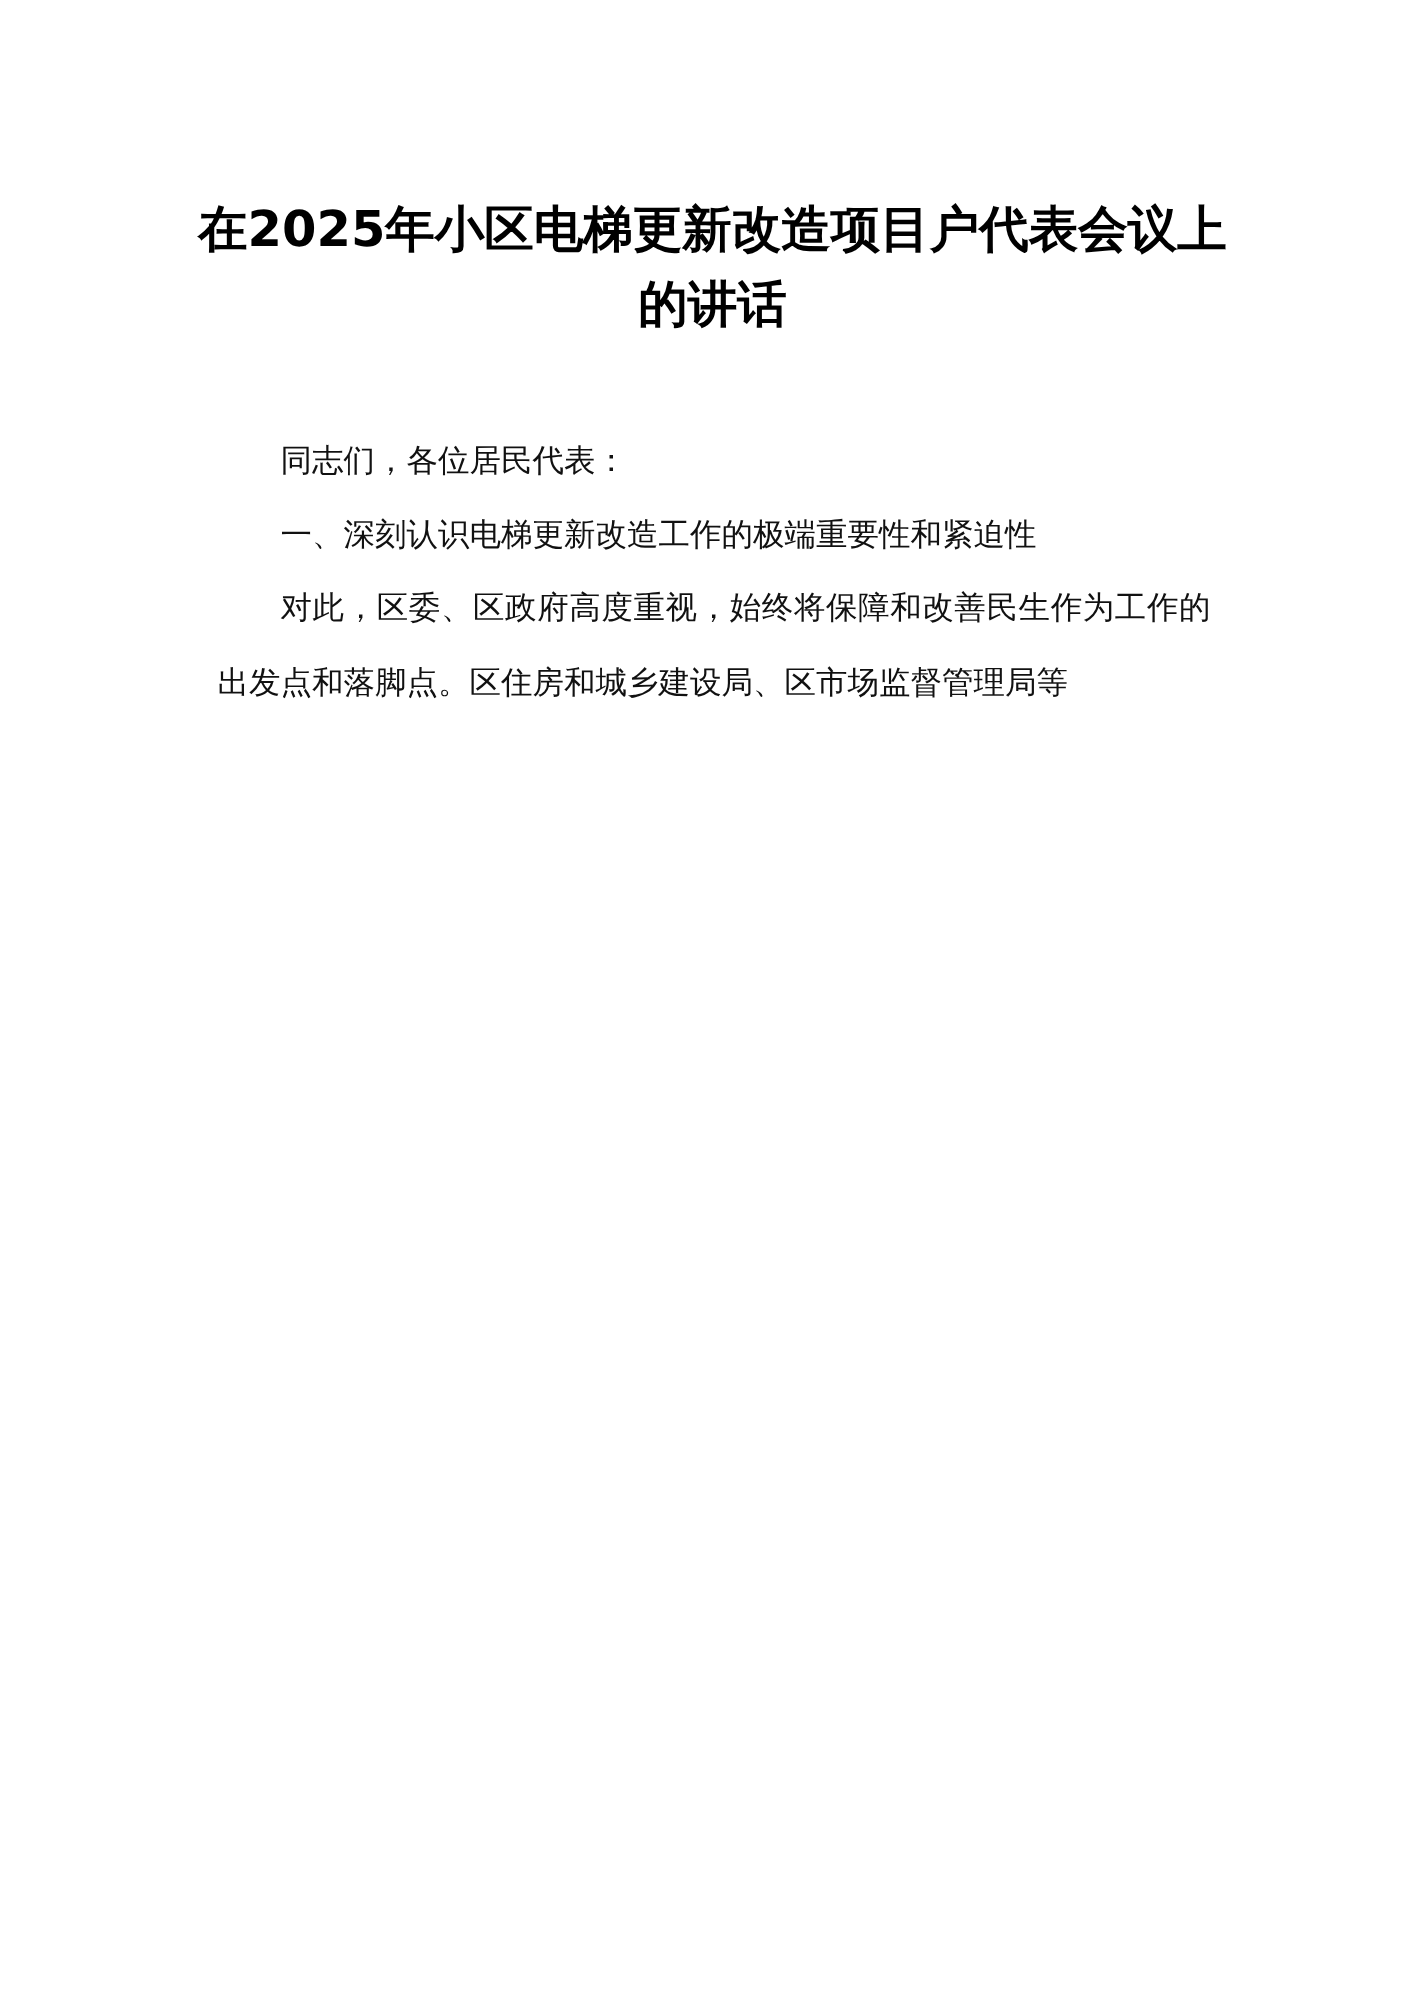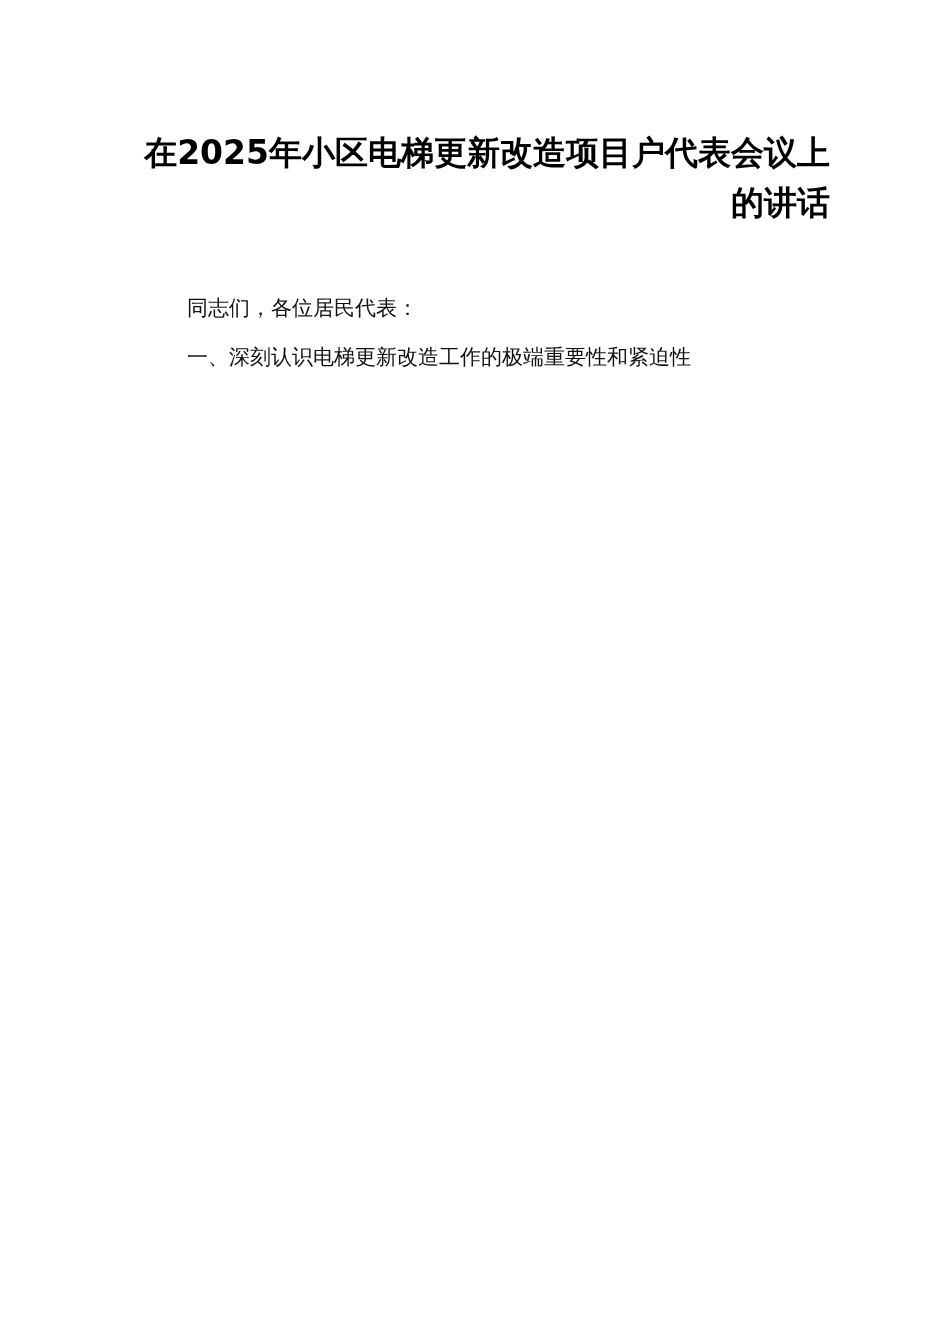--- a/index.html
+++ b/index.html
@@ -1,20 +1,20 @@
 <!DOCTYPE html>
 <html><head>
 <meta charset="utf-8">
 <style>
   html, body { margin: 0; padding: 0; background: #ffffff; }
   body { width: 950px; height: 1344px; position: relative; overflow: hidden; }
   .page { position: absolute; left: 0; top: 0; width: 950px; height: 1344px; background: #fff; }
   .title {
     position: absolute; left: 120px; top: 128px; width: 710px;
-    text-align: right;
+    text-align: center;
     font-family: "DejaVu Sans", "Liberation Sans", sans-serif;
     font-weight: bold; font-size: 33px; line-height: 50px; color: #000;
     letter-spacing: 0px;
   }
   .body {
     position: absolute; left: 145px; top: 283px; width: 662px;
     font-family: Liberation Sans, sans-serif;
     font-size: 21px; line-height: 49.2px; color: #111;
     text-align: justify;
   }
@@ -24,14 +24,15 @@
 </style>
 </head>
 <body>
 
 <div class="page">
   <div class="title">在2025年小区电梯更新改造项目户代表会议上的讲话</div>
 
   <div class="body">
     <p class="para salutation">同志们，各位居民代表：</p>
     <p class="heading">一、深刻认识电梯更新改造工作的极端重要性和紧迫性</p>
+    <p class="para">对此，区委、区政府高度重视，始终将保障和改善民生作为工作的出发点和落脚点。区住房和城乡建设局、区市场监督管理局等</p>
   </div>
 </div>
 
 </body></html>

